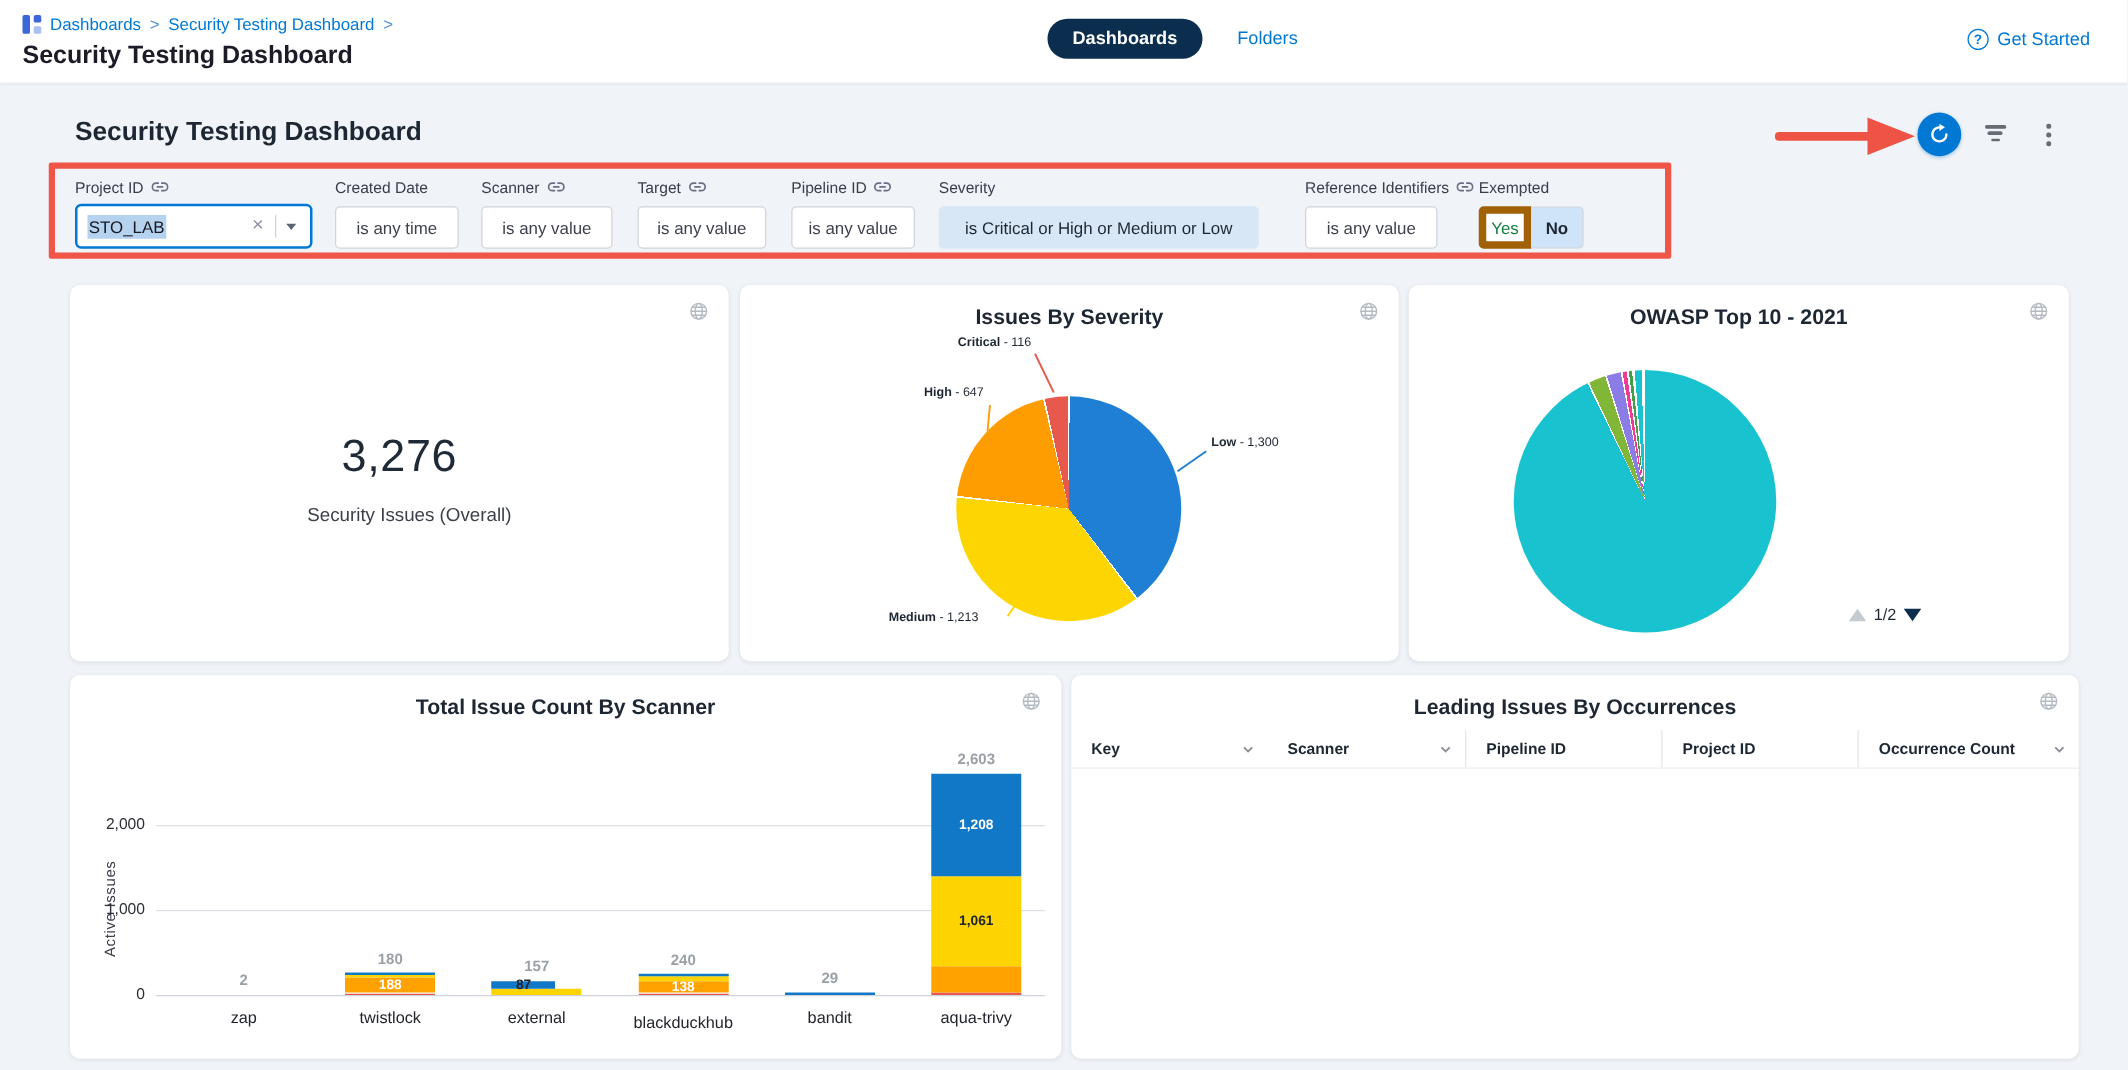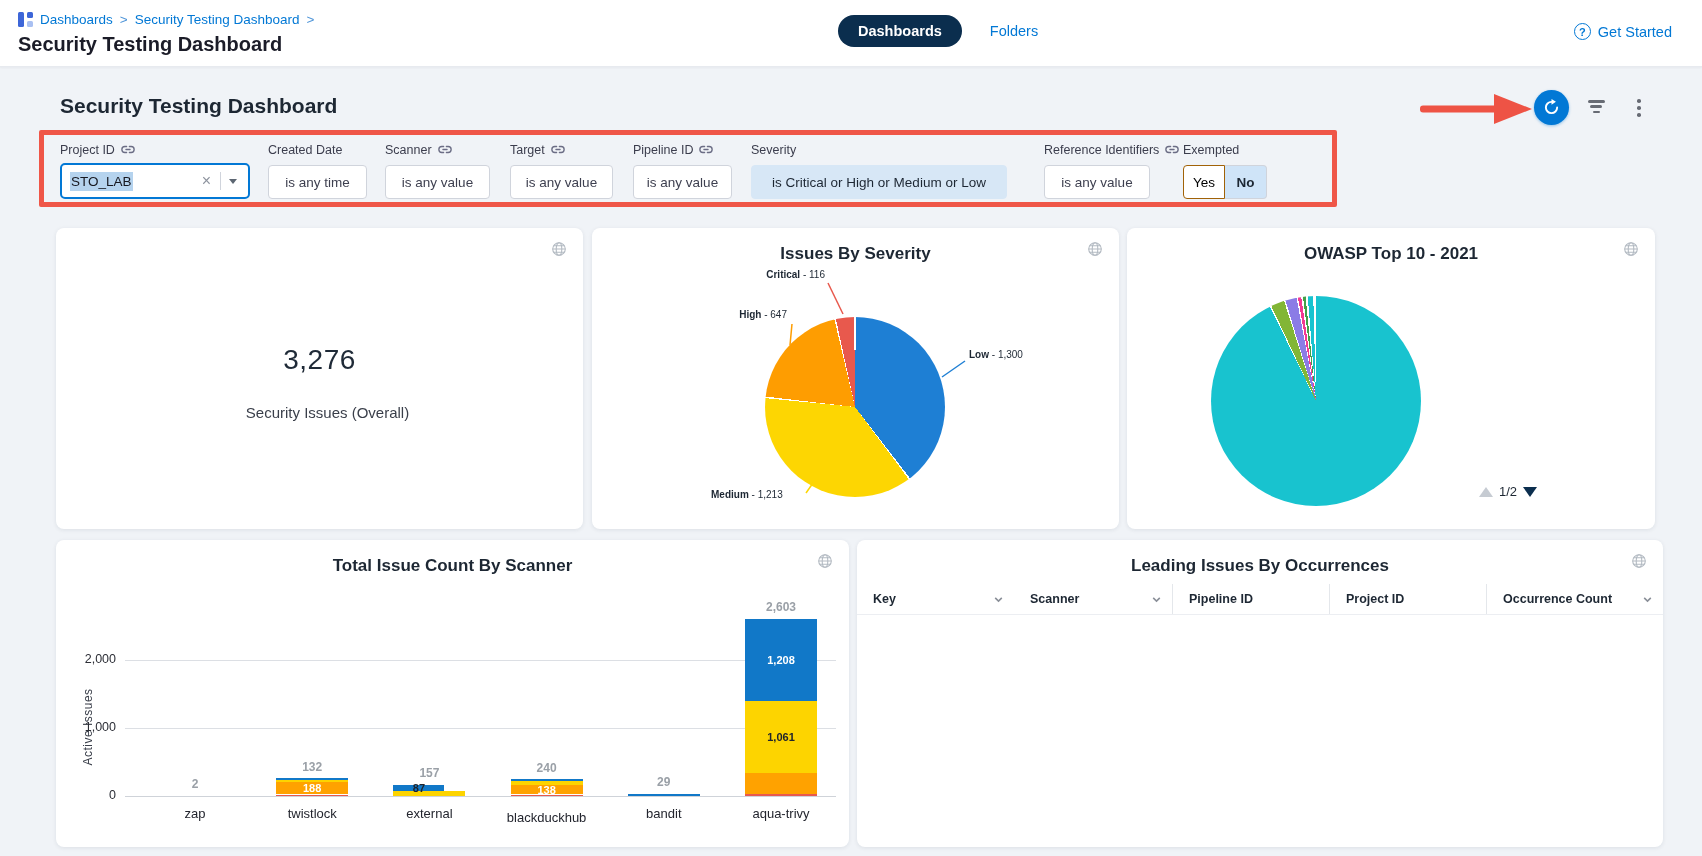--- a/index.html
+++ b/index.html
@@ -52,35 +52,35 @@
   .fcontrol.chip-blue { background:#d7e7f6; border-color:#d7e7f6; color:#1d2733; }
   .proj-input { margin-top:6px; height:36px; border:2px solid #0278d5; border-radius:5px; background:#fff;
     display:flex; align-items:center; padding:0 8px; cursor:text; }
   .proj-text { font-size:13.5px; color:#16171f; background:#b5d3ee; padding:2px 1px; }
   .proj-x { margin-left:auto; color:#8d939e; font-size:16px; line-height:1; cursor:pointer; padding:0 4px; }
   .proj-div { width:1px; height:18px; background:#d0d4dc; margin:0 5px; }
   .dd-caret { width:0; height:0; border-left:4.5px solid transparent; border-right:4.5px solid transparent;
     border-top:5.5px solid #5c6672; margin:0 3px; cursor:pointer; }
   .toggle { margin-top:8px; display:flex; height:34px; cursor:pointer; }
   .toggle span { display:flex; align-items:center; justify-content:center; font-size:13.5px; width:42px; }
-  .tg-yes { background:#fff; color:#000000; border:1px solid #a16207; border-radius:4px 0 0 4px; }
+  .tg-yes { background:#fff; color:#15803d; border:6px solid #a16207; border-radius:4px 0 0 4px; }
   .tg-no  { background:#cfe4f8; color:#1d2733; font-weight:600; border:1px solid #d0d4dc; border-left:none;
     border-radius:0 4px 4px 0; }
   
   .card { position:absolute; background:#fff; border-radius:8px; box-shadow:0 1px 4px rgba(25,35,55,.09); }
   #cardA { left:56px;  top:228px; width:527px; height:301px; }
   #cardB { left:592px; top:228px; width:527px; height:301px; }
   #cardC { left:1127px;top:228px; width:528px; height:301px; }
   #cardD { left:56px;  top:540px; width:793px; height:307px; }
   #cardE { left:857px; top:540px; width:806px; height:307px; }
   .card-title { position:absolute; top:16px; left:0; width:100%; text-align:center;
     font-size:17px; font-weight:600; color:#1d2733; }
   .globe { position:absolute; top:13px; right:16px; }
   .big-number { position:absolute; top:116px; width:100%; text-align:center;
-    font-size:28px; font-weight:500; color:#1f2a37; letter-spacing:.5px; }
+    font-size:36px; font-weight:500; color:#1f2a37; letter-spacing:.5px; }
   .big-sub { position:absolute; top:176px; width:100%; text-align:center; font-size:15px; color:#3a3f4a;padding-left:16px; }
   .pie { position:absolute; border-radius:50%; }
   #sevPie { left:173px; top:89px; width:180px; height:180px; }
   #owaspPie { left:84px; top:68px; width:210px; height:210px; }
   .sev-label { position:absolute; font-size:10px; color:#1d2733; white-space:nowrap; }
   .sev-label .ln { font-weight:700; }
   .pie-lines { position:absolute; left:0; top:0; pointer-events:none; }
   .pager { position:absolute; left:352px; top:256px; display:flex; align-items:center; gap:6px;
     font-size:13px; color:#1d2733; }
   .tri-up { width:0; height:0; border-left:7px solid transparent; border-right:7px solid transparent;
@@ -305,21 +305,21 @@
     <div class="gridline" style="left: 69px; width: 711px; top: 120px;"></div>
     <div class="ytick" style="top: 112px;">2,000</div>
     <div class="bar-total" style="left: 94px; top: 236.864px;">2</div>
     <div class="xcat" style="left: 84px; top: 266px;">zap</div>
     <div class="bar-seg" style="left: 220.2px; width: 72px; top: 254.5px; height: 1.5px; background: rgb(232, 89, 77);"></div>
     <div class="bar-seg" style="left: 220.2px; width: 72px; top: 241.716px; height: 12.784px; background: rgb(255, 162, 0);">
       <span style="color: rgb(255, 255, 255);">188</span>
     </div>
     <div class="bar-seg" style="left: 220.2px; width: 72px; top: 239.88px; height: 1.836px; background: rgb(253, 212, 0);"></div>
     <div class="bar-seg" style="left: 220.2px; width: 72px; top: 238.38px; height: 1.5px; background: rgb(17, 120, 200);"></div>
-    <div class="bar-total" style="left: 211.2px; top: 220.34px;">132</div>
+    <div class="bar-total" style="left: 211.2px; top: 220.34px;">180</div>
     <div class="xcat" style="left: 201.2px; top: 266px;">twistlock</div>
     <div class="bar-seg" style="left: 337.4px; width: 72px; top: 251.24px; height: 4.76px; background: rgb(253, 212, 0);"></div>
     <div class="bar-seg" style="left: 337.4px; width: 51px; top: 245.324px; height: 5.916px; background: rgb(17, 120, 200);">
       <span style="color: rgb(32, 36, 44);">87</span>
     </div>
     <div class="bar-total" style="left: 328.4px; top: 226.324px;">157</div>
     <div class="xcat" style="left: 318.4px; top: 266px;">external</div>
     <div class="bar-seg" style="left: 454.6px; width: 72px; top: 254.5px; height: 1.5px; background: rgb(232, 89, 77);"></div>
     <div class="bar-seg" style="left: 454.6px; width: 72px; top: 245.116px; height: 9.384px; background: rgb(255, 162, 0);">
       <span style="color: rgb(255, 255, 255);">138</span>

